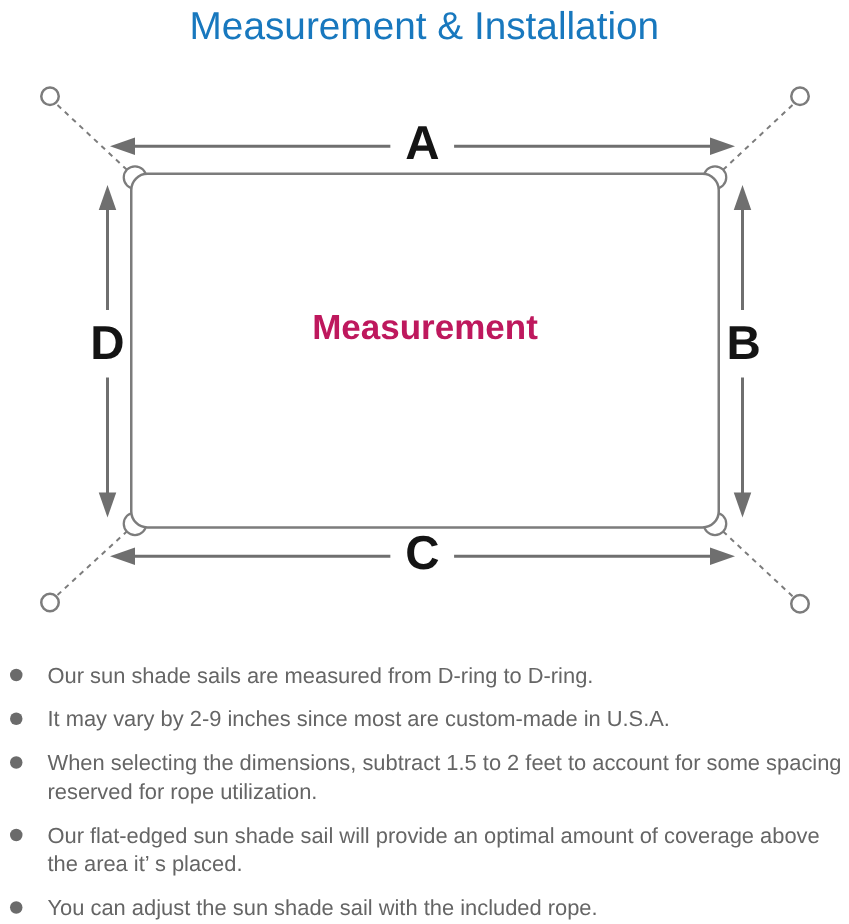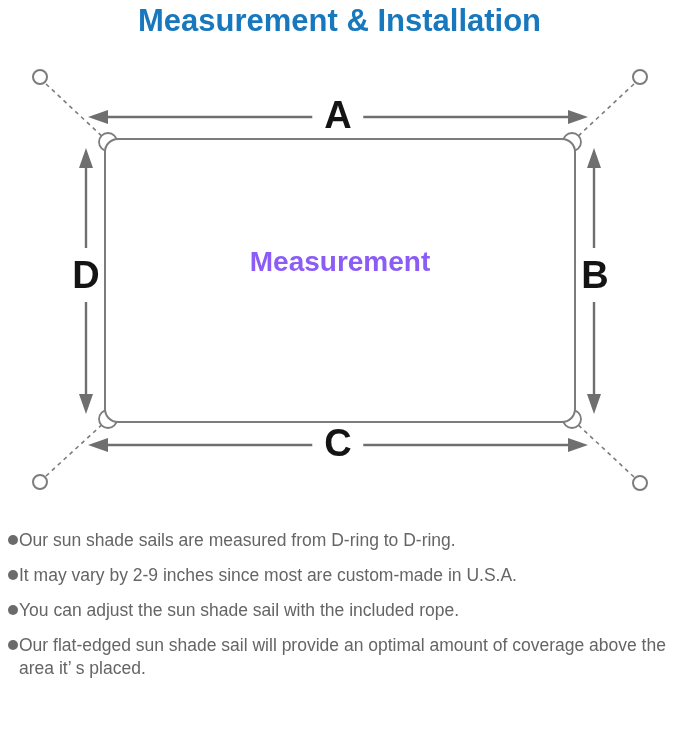--- a/index.html
+++ b/index.html
@@ -7,48 +7,48 @@
   .page {
     position:relative;
     width:679px; height:739px;
     background:#ffffff;
     font-family:"Liberation Sans", sans-serif;
     overflow:hidden;
   }
   .title {
     position:absolute; top:3px; left:0; width:679px;
     text-align:center;
-    font-size:31px; font-weight:700; color:#1878be;
+    font-size:31px; font-weight:400; color:#1878be;
     letter-spacing:0px;
   }
   svg.diagram { position:absolute; top:60px; left:0; }
   .dim-label {
     position:absolute;
     transform:translateX(-50%);
     background:#ffffff;
     color:#141414;
     font-size:38px; font-weight:700; line-height:38px;
     text-align:center;
   }
   .dim-label.h { padding:0 12px; }
   .dim-label.v { padding:8px 3px; }
   .measure-title {
     position:absolute; top:246px; left:340px; transform:translateX(-50%);
-    font-size:28px; font-weight:700; color:#8b5cf6; white-space:nowrap;
+    font-size:28px; font-weight:700; color:#be185d; white-space:nowrap;
   }
   .measure-sub {
     position:absolute; top:279px; left:340px; transform:translateX(-50%);
     font-size:17px; font-weight:400; color:#166cb3; white-space:nowrap;
   }
   ul.notes {
     position:absolute; top:529px; left:8px; right:4px;
     list-style:none;
   }
   ul.notes li {
-    display:flex; gap:1px;
+    display:flex; gap:20px;
     margin-bottom:12px;
     color:#656565;
     font-size:17.5px; line-height:23px;
   }
   ul.notes .dot {
     flex:0 0 auto;
     width:10px; height:10px; border-radius:50%;
     background:#6b6b6b;
     margin-top:6px;
   }
@@ -116,21 +116,25 @@
     <li>
       <span class="dot"></span>
       <span>Our sun shade sails are measured from D-ring to D-ring.</span>
     </li>
     <li>
       <span class="dot"></span>
       <span>It may vary by 2-9 inches since most are custom-made in U.S.A.</span>
     </li>
     <li>
       <span class="dot"></span>
-      <span>You can adjust the sun shade sail with the included rope.</span>
+      <span>When selecting the dimensions, subtract 1.5 to 2 feet to account for some spacing reserved for rope utilization.</span>
     </li>
     <li>
       <span class="dot"></span>
       <span>Our flat-edged sun shade sail will provide an optimal amount of coverage above the area it’ s placed.</span>
+    </li>
+    <li>
+      <span class="dot"></span>
+      <span>You can adjust the sun shade sail with the included rope.</span>
     </li>
   </ul>
 
 </div>
 
 </body></html>

